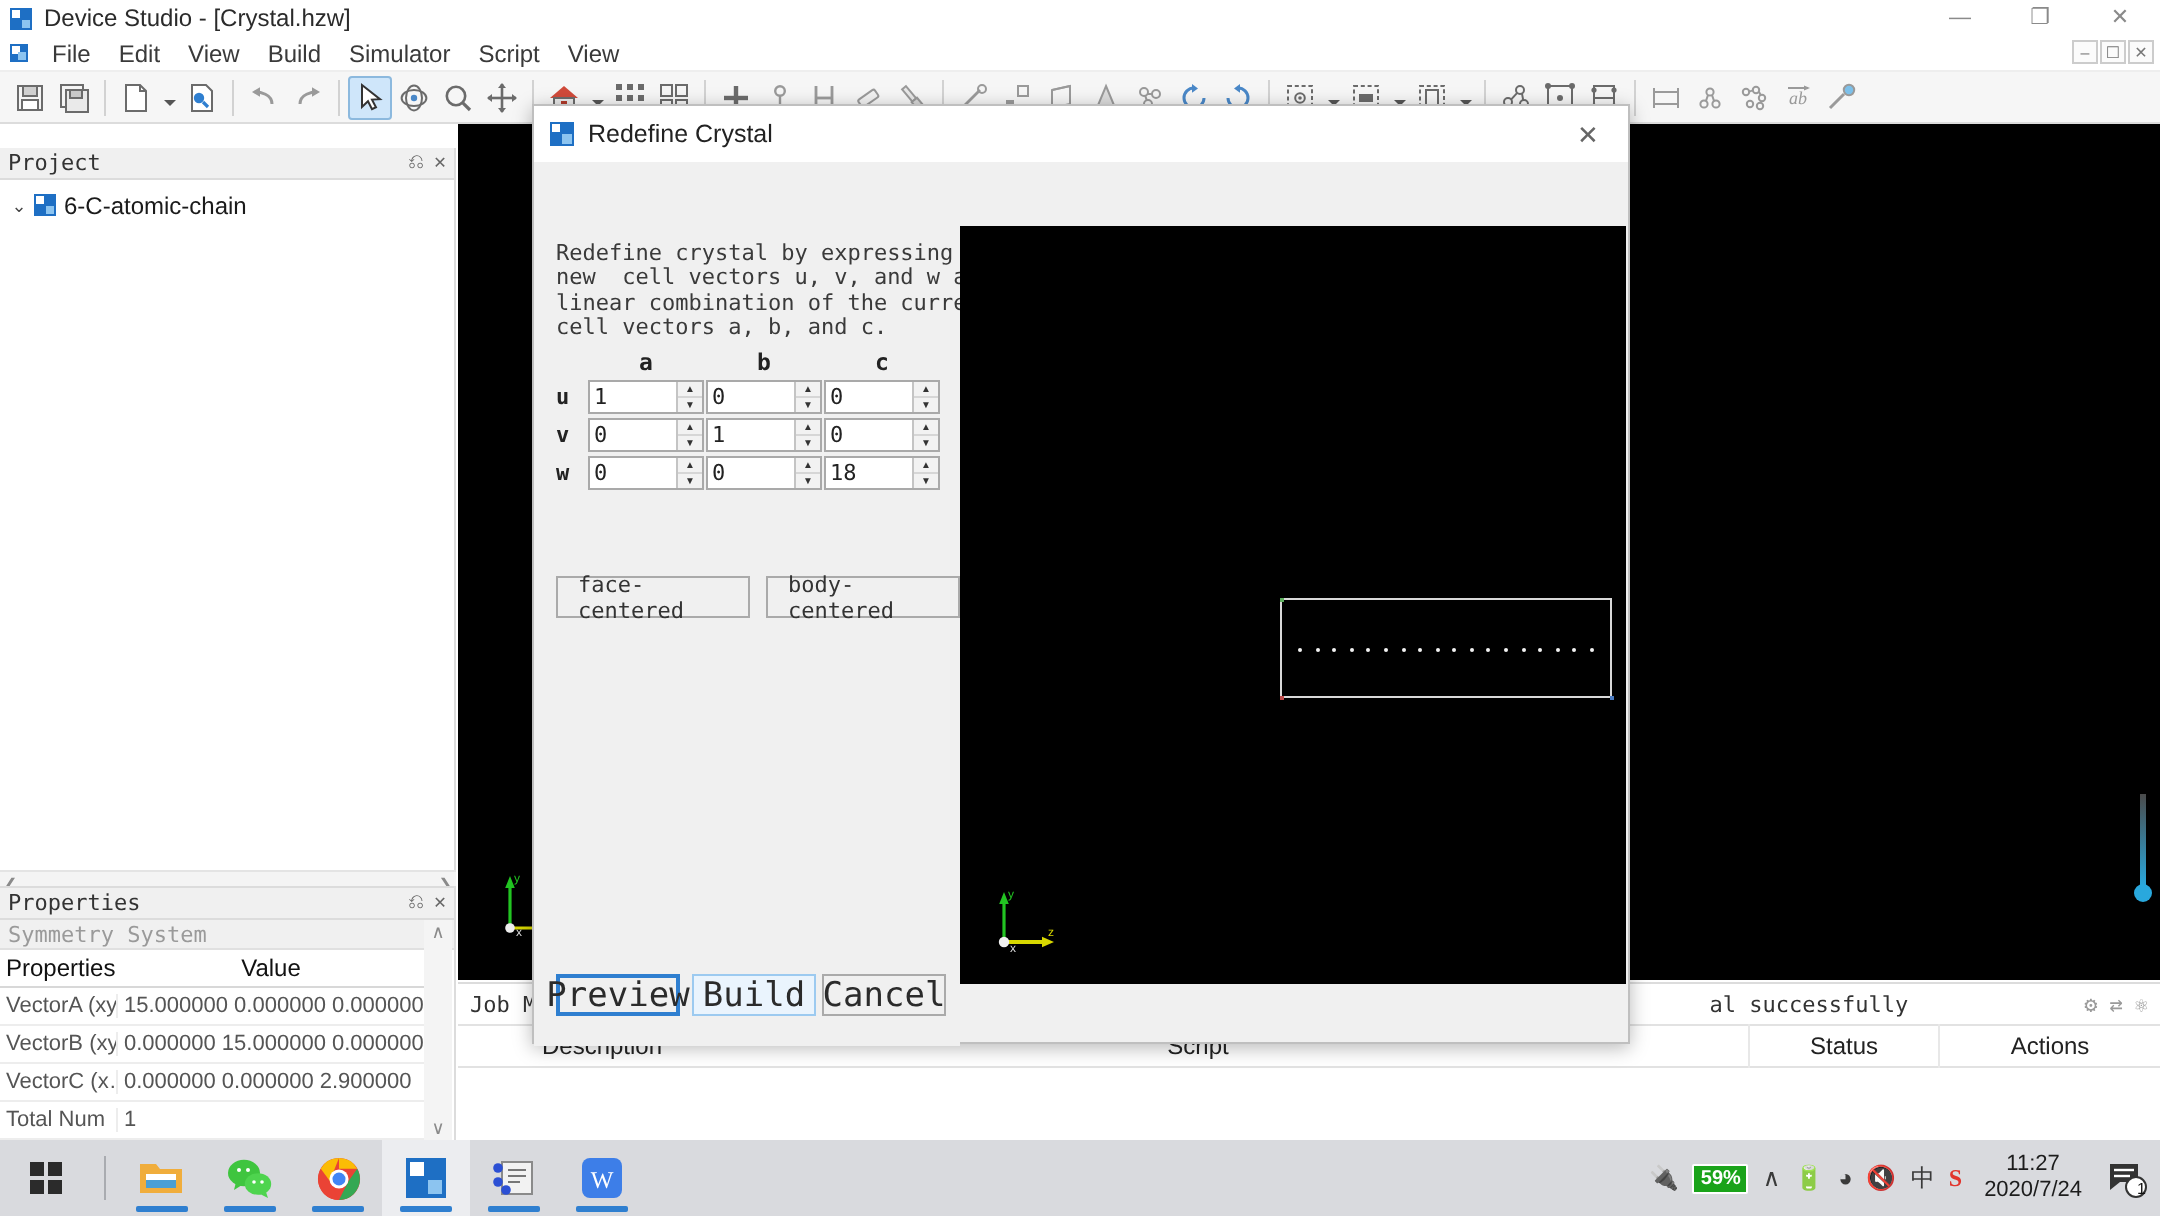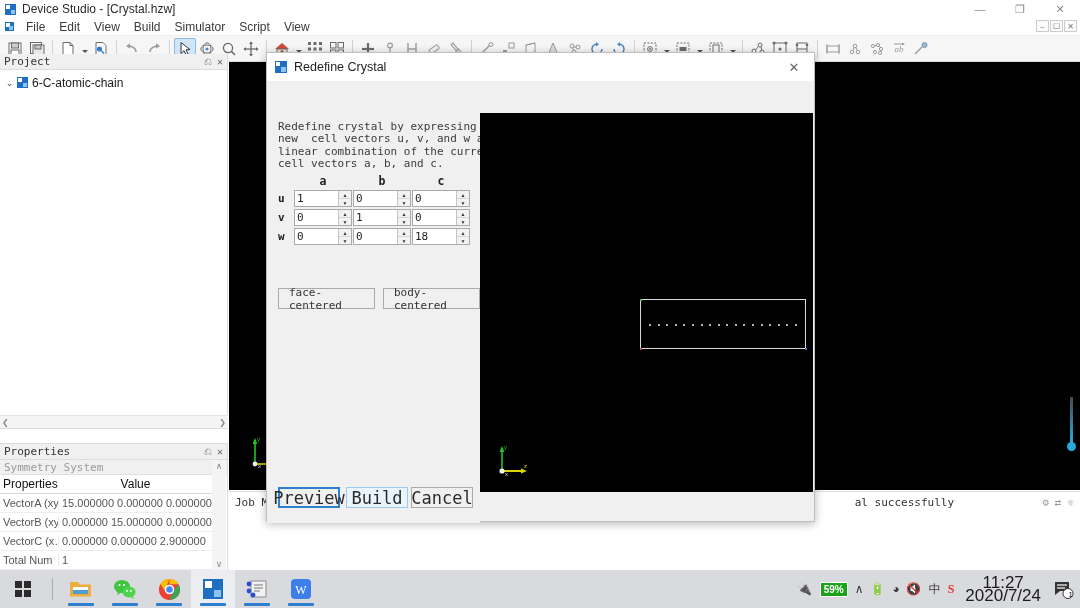--- a/index.html
+++ b/index.html
@@ -82,21 +82,21 @@
 
   
   .panel-title {
     height: 16px; background: #f0f0f0; border-bottom: 1px solid #dcdcdc;
     display: flex; align-items: center; padding: 0 4px;
     font-family: "DejaVu Sans Mono", monospace; font-size: 11px; color: #333;
   }
   .panel-title .ptools { margin-left: auto; display: flex; gap: 5px; color: #666; font-size: 10px; }
 
   .project-panel {
-    position: absolute; left: 0; top: 54px; width: 228px; height: 375px;
+    position: absolute; left: 0; top: 74px; width: 228px; height: 375px;
     background: #ffffff; border-right: 1px solid #dcdcdc; border-bottom: 1px solid #dcdcdc;
   }
   .tree { padding: 4px 0 0 4px; }
   .tree-row { display: flex; align-items: center; height: 17px; font-size: 12px; color: #1a1a1a; }
   .tree-row.child { padding-left: 17px; }
   .tree-caret {
     width: 11px; height: 11px; margin-right: 2px; color: #444; font-size: 9px;
     display: flex; align-items: center; justify-content: center;
   }
   .tree-icon-proj {
@@ -299,21 +299,21 @@
   .tb-app .underline {
     position: absolute; bottom: 2px; left: 9px; width: 26px; height: 3px;
     background: #2f7fd0; border-radius: 1px;
   }
   .tray { margin-left: auto; display: flex; align-items: center; gap: 7px; padding-right: 6px; }
   .battery-pill {
     background: #1aa31a; color: #ffffff; font-size: 10px; font-weight: bold;
     padding: 1px 3px; border: 1px solid #ffffff; border-radius: 1px;
   }
   .tray-icon { font-size: 12px; color: #3a3a3a; display: flex; align-items: center; }
-  .clock { text-align: center; font-size: 17px; color: #1c1c1c; line-height: 13px; margin: 0 4px; }
+  .clock { text-align: center; font-size: 11px; color: #1c1c1c; line-height: 13px; margin: 0 4px; }
   .notif { position: relative; width: 22px; height: 22px; }
 </style>
 </head>
 <body>
 
 <div id="app">
 
   <div class="titlebar">
     <div class="app-logo"></div>
     <span class="title-text">Device Studio - [Crystal.hzw]</span>
@@ -791,20 +791,26 @@
 
   <div class="job-panel">
     <div class="job-head">
       <span>Job Ma</span>
       <span class="job-status">al successfully</span>
       <span class="job-head-tools">
         <span>⚙</span>
         <span>⇄</span>
         <span>⚛</span>
       </span>
+    </div>
+    <div class="job-table-head">
+      <div class="jt-col jt-desc">Description</div>
+      <div class="jt-col jt-script">Script</div>
+      <div class="jt-col jt-status">Status</div>
+      <div class="jt-col jt-actions">Actions</div>
     </div>
   </div>
 
   <div class="dialog">
     <div class="dlg-title">
       <div class="dlg-logo"></div>
       <span class="dlg-title-text">Redefine Crystal</span>
       <div class="dlg-close">✕</div>
     </div>
 

